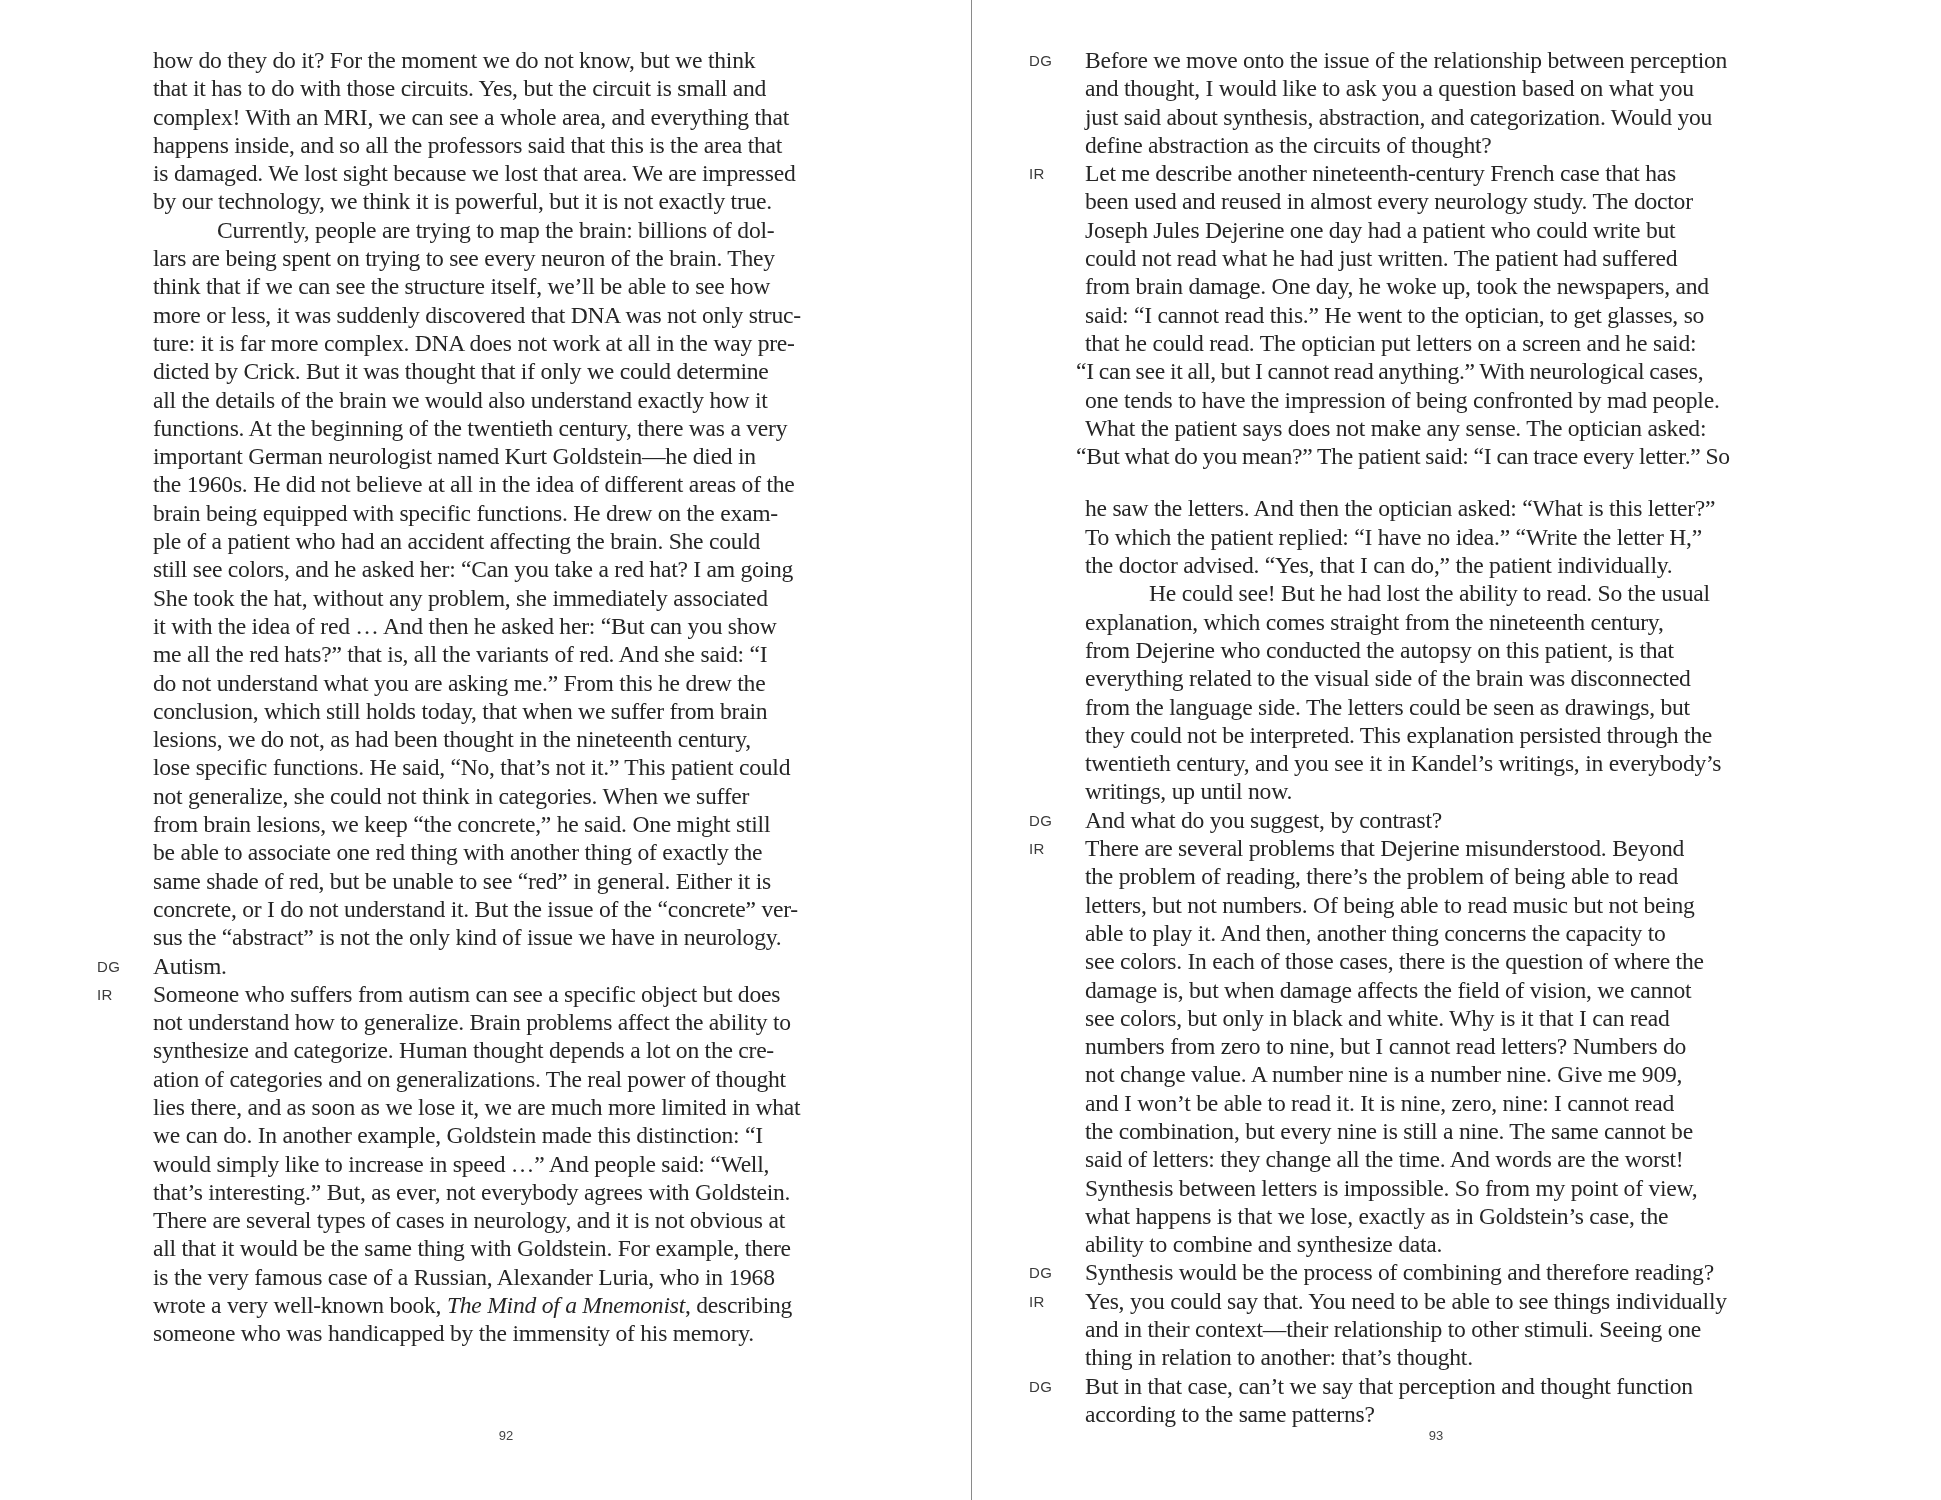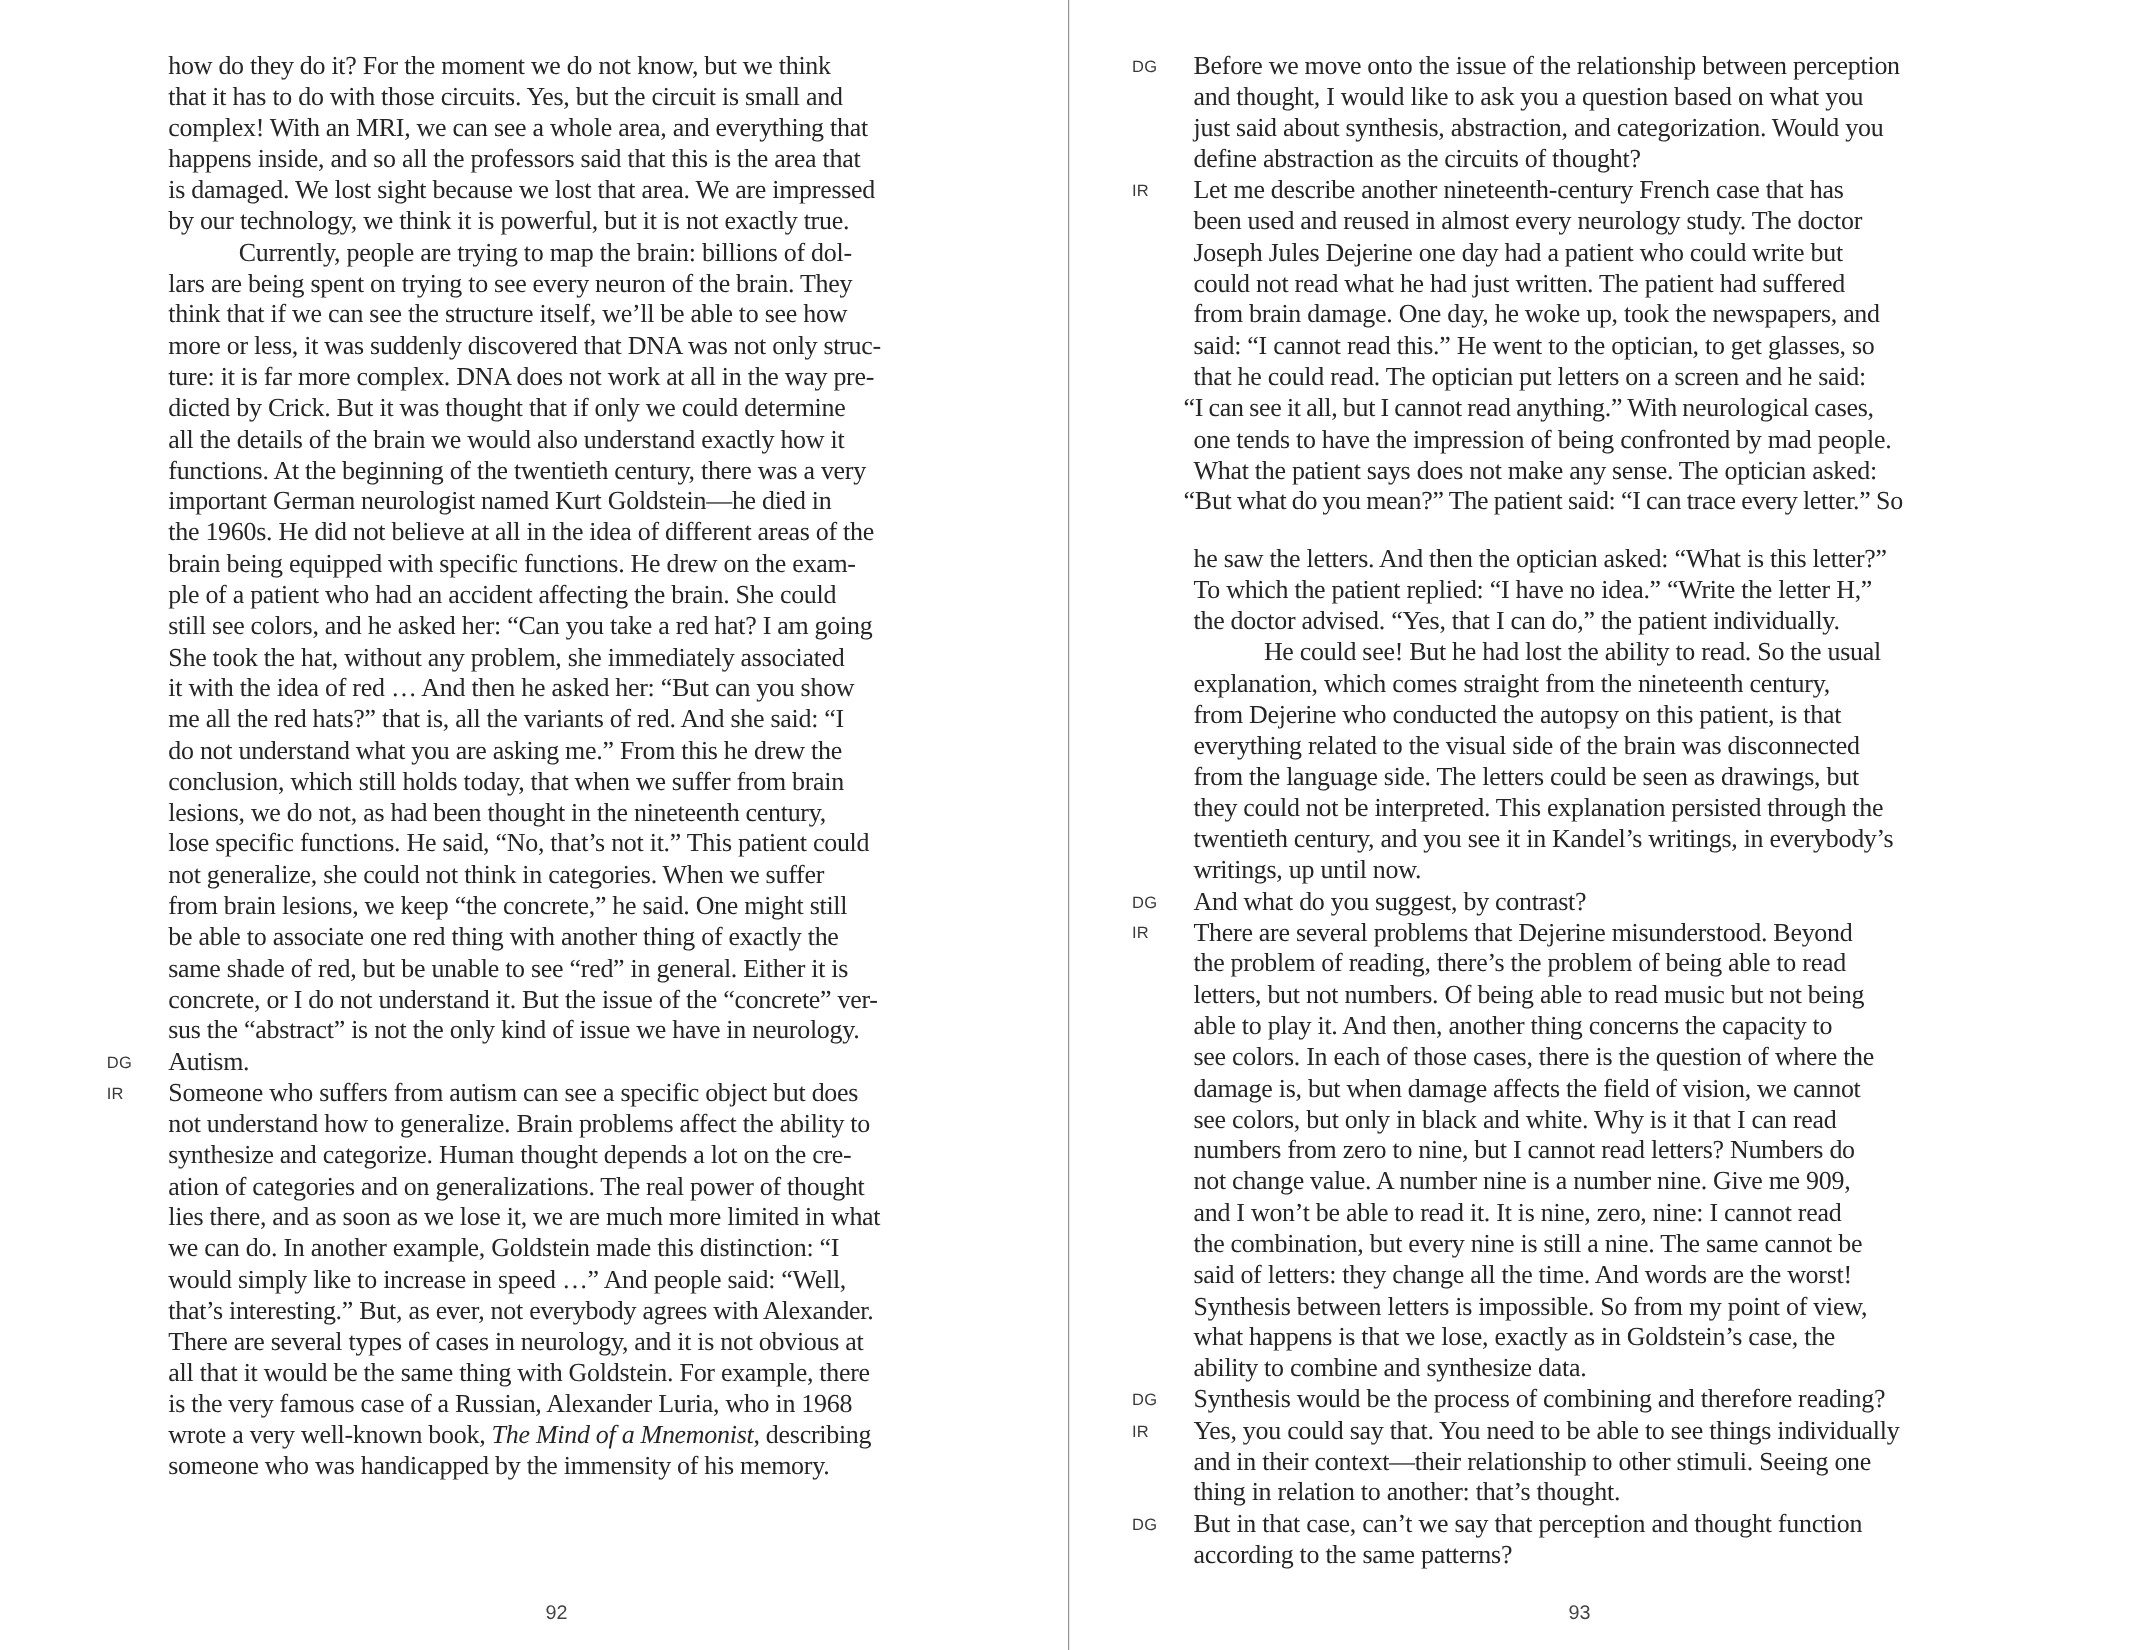--- a/index.html
+++ b/index.html
@@ -34,25 +34,24 @@
     font-size: 15px;
     color: #3a3a3a;
     letter-spacing: 0.3px;
     line-height: 30px;
   }
   .line em { font-style: italic; }
   .page-number {
     position: absolute;
     top: 1428px;
     font-family: "Liberation Sans", "DejaVu Sans", sans-serif;
-    font-size: 18px;
+    font-size: 13px;
     color: #444444;
     width: 60px;
     text-align: center;
-    margin-top: 28px;
   }
   .page-left .page-number { left: 476px; }
   .page-right .page-number { left: 434px; }
 </style>
 </head>
 <body>
 
 <div class="page page-left">
   <div class="column" id="col-left">
       <div class="line" style="word-spacing: 0px; text-align-last: left;"><span>how do they do it? For the moment we do not know, but we think</span></div>
@@ -88,21 +87,21 @@
       <div class="line" style="word-spacing: 0px; text-align-last: left;"><span>concrete, or I do not understand it. But the issue of the “concrete” ver-</span></div>
       <div class="line" style="word-spacing: 0px; text-align-last: left;"><span>sus the “abstract” is not the only kind of issue we have in neurology.</span></div>
       <div class="line last"><span class="speaker">DG</span><span>Autism.</span></div>
       <div class="line" style="word-spacing: 0px; text-align-last: left;"><span class="speaker">IR</span><span>Someone who suffers from autism can see a specific object but does</span></div>
       <div class="line" style="word-spacing: 0px; text-align-last: left;"><span>not understand how to generalize. Brain problems affect the ability to</span></div>
       <div class="line" style="word-spacing: 0px; text-align-last: left;"><span>synthesize and categorize. Human thought depends a lot on the cre-</span></div>
       <div class="line" style="word-spacing: 0px; text-align-last: left;"><span>ation of categories and on generalizations. The real power of thought</span></div>
       <div class="line" style="word-spacing: 0px; text-align-last: left;"><span>lies there, and as soon as we lose it, we are much more limited in what</span></div>
       <div class="line" style="word-spacing: 0px; text-align-last: left;"><span>we can do. In another example, Goldstein made this distinction: “I</span></div>
       <div class="line" style="word-spacing: 0px; text-align-last: left;"><span>would simply like to increase in speed …” And people said: “Well,</span></div>
-      <div class="line" style="word-spacing: 0px; text-align-last: left;"><span>that’s interesting.” But, as ever, not everybody agrees with Alexander.</span></div>
+      <div class="line" style="word-spacing: 0px; text-align-last: left;"><span>that’s interesting.” But, as ever, not everybody agrees with Goldstein.</span></div>
       <div class="line" style="word-spacing: 0px; text-align-last: left;"><span>There are several types of cases in neurology, and it is not obvious at</span></div>
       <div class="line" style="word-spacing: 0px; text-align-last: left;"><span>all that it would be the same thing with Goldstein. For example, there</span></div>
       <div class="line" style="word-spacing: 0px; text-align-last: left;"><span>is the very famous case of a Russian, Alexander Luria, who in 1968</span></div>
       <div class="line" style="word-spacing: 0px; text-align-last: left;"><span>wrote a very well-known book, </span><em>The Mind of a Mnemonist</em><span>, describing</span></div>
       <div class="line" style="word-spacing: 0px; text-align-last: left;"><span>someone who was handicapped by the immensity of his memory.</span></div>
     </div>
   <div class="page-number">92</div>
 </div>
 
 <div class="divider"></div>

